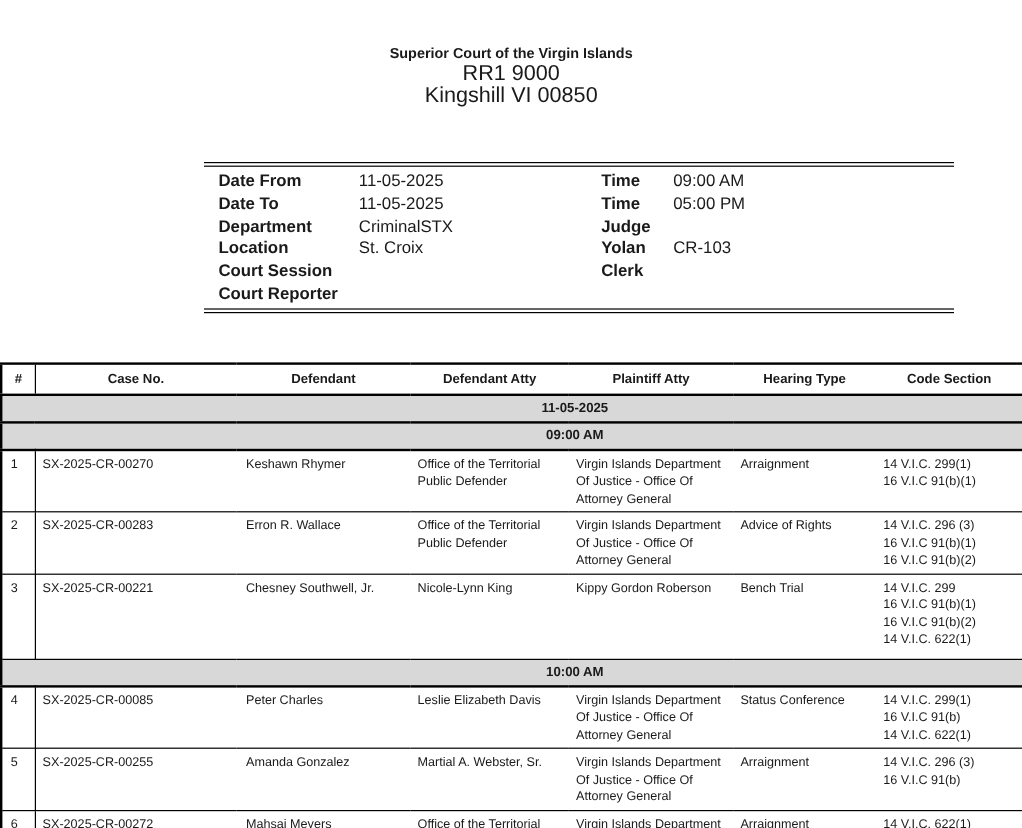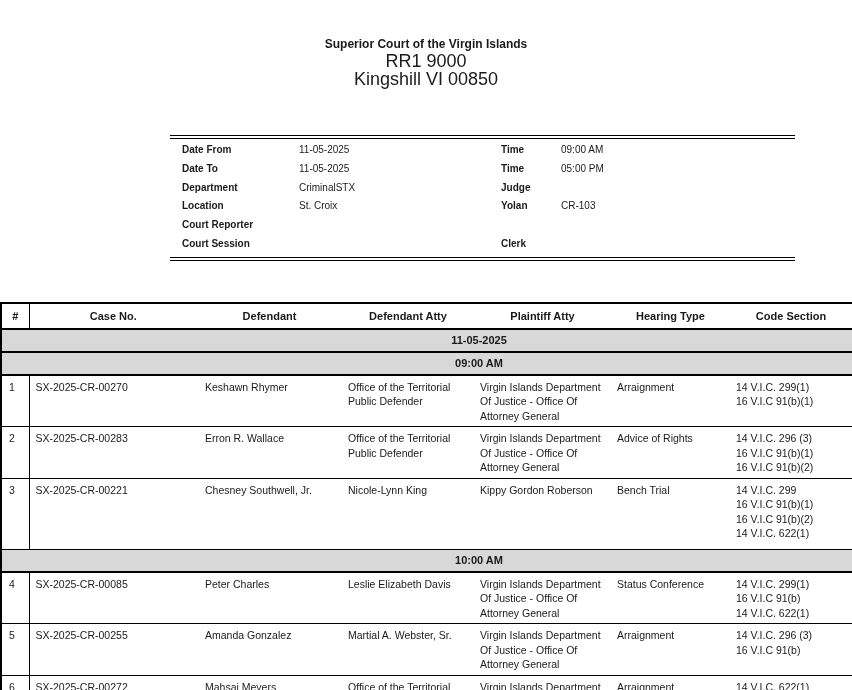--- a/index.html
+++ b/index.html
@@ -24,21 +24,21 @@
     width:625px; margin-left:170px; margin-top:47px;
     border-top:4px double var(--border);
     border-bottom:4px double var(--border);
     padding:2px 0 3px 0;
     box-sizing:border-box;
   }
   .info-row{
     display:grid;
     grid-template-columns:117px 202px 60px 1fr;
     padding-left:12px;
-    font-size:10px; line-height:18.8px;
+    font-size:14px; line-height:18.8px;
   }
   .ilabel{ font-weight:700; }
   .ivalue{ font-weight:400; }
 
   
   table.schedule{
     width:852px; margin-top:41px;
     border-collapse:collapse; table-layout:fixed;
     border-left:2px solid var(--border);
     border-right:2px solid var(--border);
@@ -94,29 +94,29 @@
     <span class="ivalue">CriminalSTX</span>
     <span class="ilabel">Judge</span>
   </div>
   <div class="info-row">
     <span class="ilabel">Location</span>
     <span class="ivalue">St. Croix</span>
     <span class="ilabel">Yolan</span>
     <span class="ivalue">CR-103</span>
   </div>
   <div class="info-row">
+    <span class="ilabel">Court Session</span>
+    <span class="ivalue"></span>
+    <span class="ilabel">Clerk</span>
+    <span class="ivalue"></span>
+  </div>
+  <div class="info-row">
     <span class="ilabel">Court Reporter</span>
     <span class="ivalue"></span>
     <span class="ilabel"></span>
-    <span class="ivalue"></span>
-  </div>
-  <div class="info-row">
-    <span class="ilabel">Court Session</span>
-    <span class="ivalue"></span>
-    <span class="ilabel">Clerk</span>
     <span class="ivalue"></span>
   </div>
 </section>
 
 <table class="schedule">
   <colgroup>
     <col style="width:28px">
       <col style="width:168px">
       <col style="width:145px">
     <col style="width:132px">

